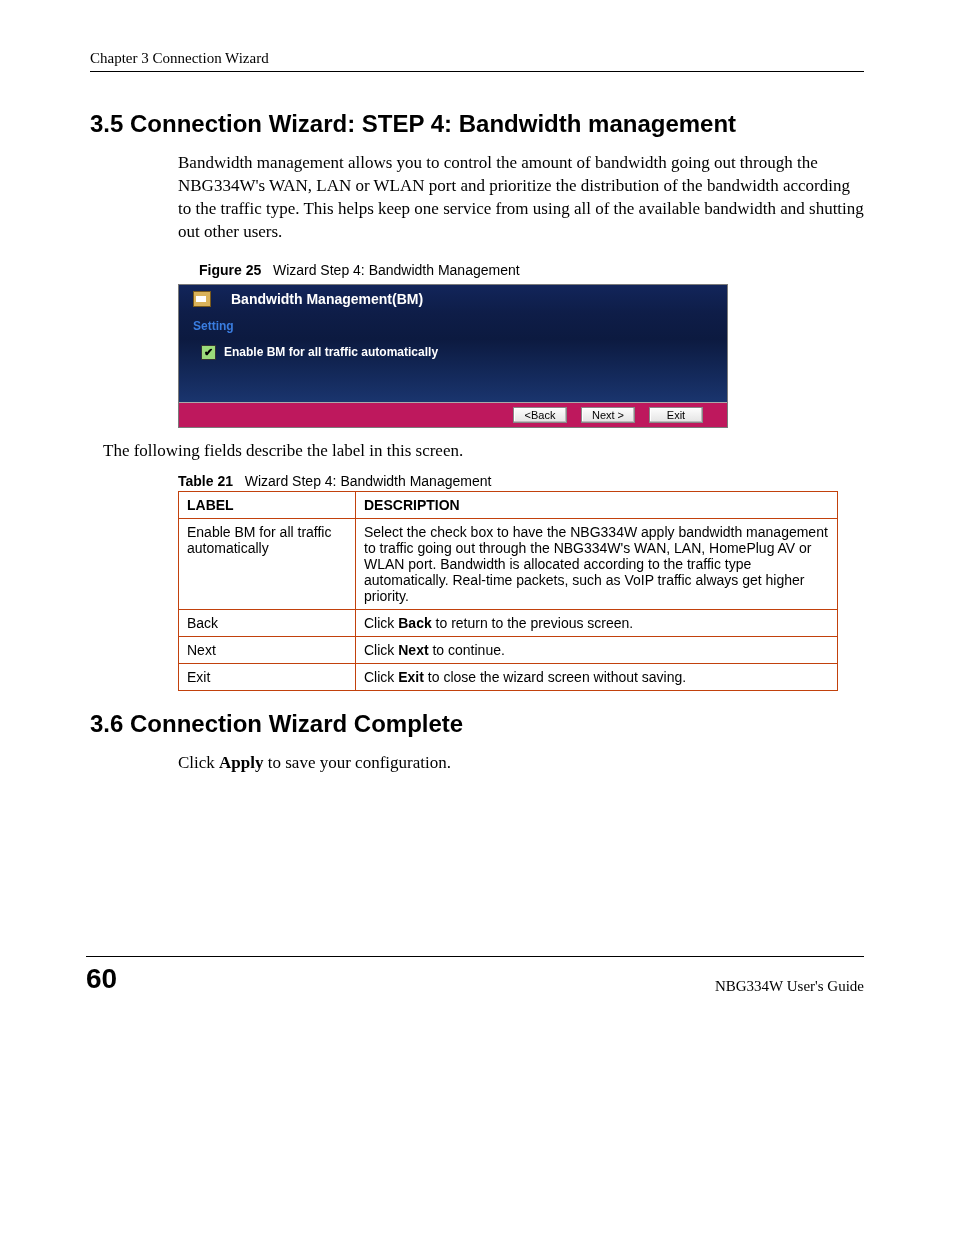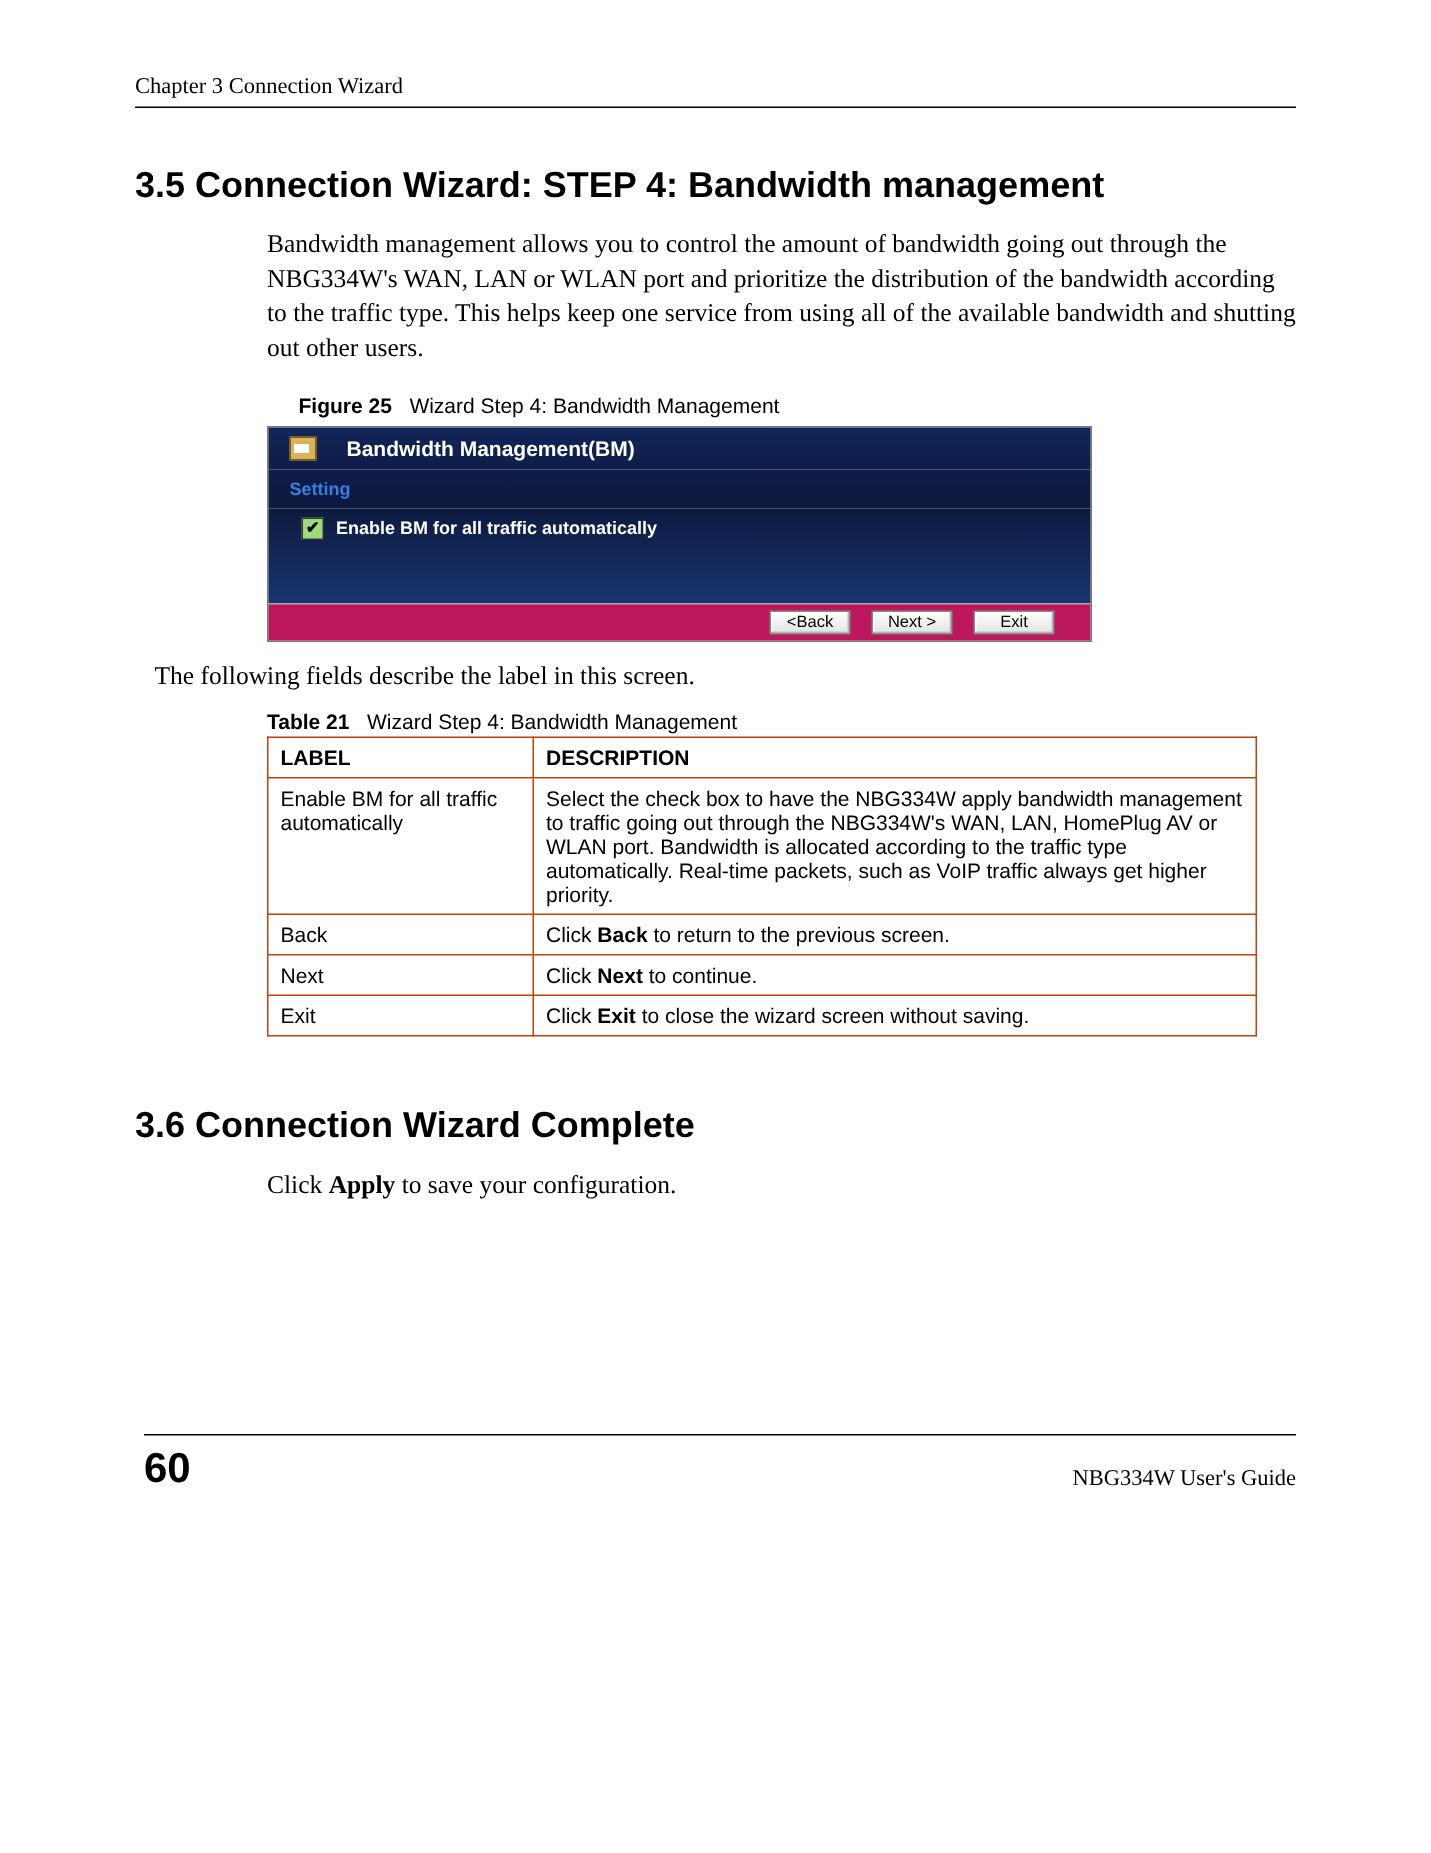--- a/index.html
+++ b/index.html
@@ -154,21 +154,21 @@
   }
   table.desc th {
     font-variant: small-caps;
     font-weight: bold;
   }
   table.desc th.col-label { width: 160px; }
 
   
   .page-footer {
     position: absolute;
-    left: 96px; right: 90px;
+    left: 86px; right: 90px;
     bottom: 46px;
     border-top: 1px solid #000;
     padding-top: 6px;
     display: flex;
     justify-content: space-between;
     align-items: flex-end;
     font-family: "Times New Roman", serif;
   }
   .page-number {
     font-family: Arial, Helvetica, sans-serif;
@@ -237,21 +237,21 @@
         <td>Next</td>
         <td><span>Click </span><b>Next</b><span> to continue.</span></td>
       </tr>
       <tr>
         <td>Exit</td>
         <td><span>Click </span><b>Exit</b><span> to close the wizard screen without saving.</span></td>
       </tr>
     </tbody>
   </table>
 
-  <h2 class="section-heading" style="margin-top:46px;">3.6  Connection Wizard Complete</h2>
+  <h2 class="section-heading" style="margin-top:19px;">3.6  Connection Wizard Complete</h2>
 
   <p class="body-para">
     <span>Click </span><b>Apply</b><span> to save your configuration.</span>
   </p>
 
   <div class="page-footer">
     <span class="page-number">60</span>
     <span class="guide-name">NBG334W User's Guide</span>
   </div>
 

